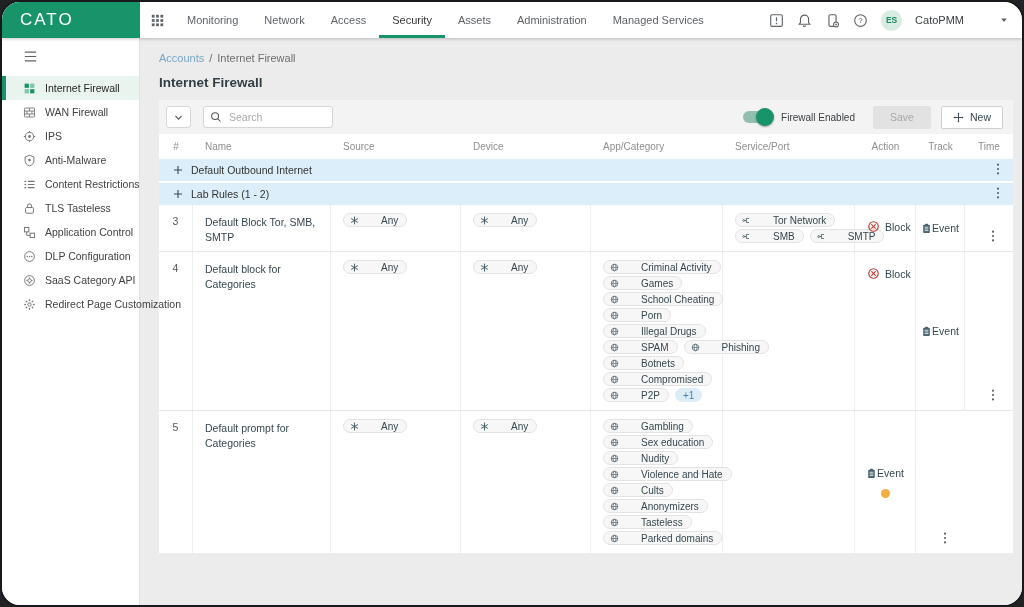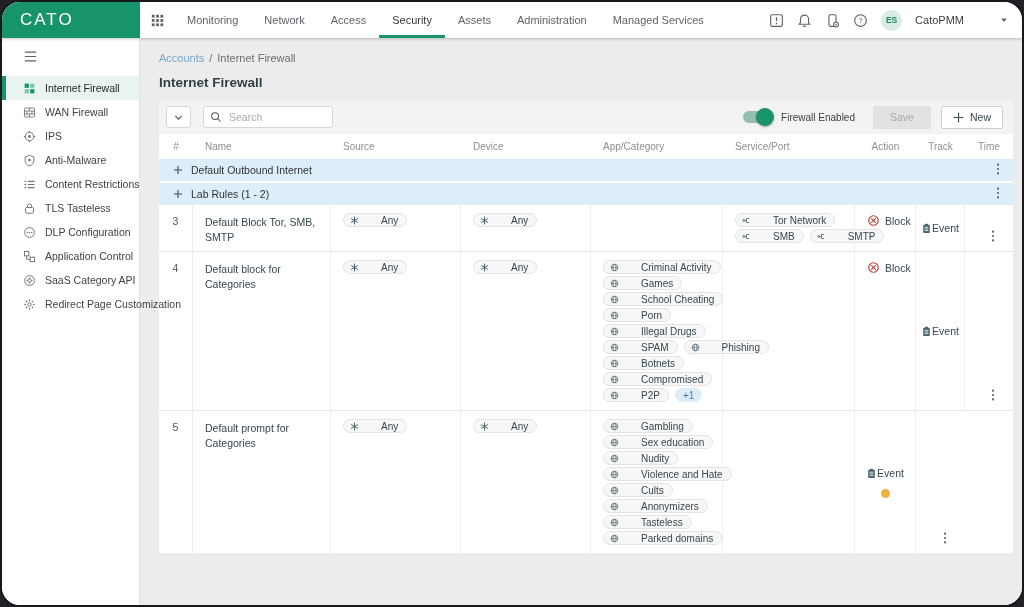--- a/index.html
+++ b/index.html
@@ -69,21 +69,21 @@
   .rule{min-height:44px;border-bottom:1px solid #e7e7e7;background:#fff}
   .rule:last-child{border-bottom:none}
   .cell{border-right:1px solid #eeeeee;padding:8px 8px 6px 12px;position:relative}
   .cell:last-child{border-right:none}
   .c-num{font-size:10.5px;color:#555;text-align:center;padding-left:0;padding-right:0;padding-top:10px}
   .c-name{font-size:10.5px;color:#37474f;line-height:1.4;padding-top:10px}
   .chip-line{display:flex;gap:6px;margin-bottom:2px}
   .chip{display:inline-flex;align-items:center;gap:22px;height:14px;padding:0 8px 0 6px;background:#f7f7f7;border:1px solid #e3e3e3;border-radius:8px;font-size:10px;color:#37474f;white-space:nowrap;cursor:pointer}
   .chip .icn{width:9px;height:9px;color:#455a64;flex:none}
   .chip.more{background:#dcedf8;border-color:#dcedf8;color:#4a7fa5;padding:0 7px}
-  .c-action{padding-top:9px}
+  .c-action{padding-top:15px}
   .action-inner{display:flex;align-items:center;gap:5px;font-size:10.5px;color:#37474f}
   .action-inner .icn{width:13px;height:13px;flex:none}
   .icn.red{color:var(--block-red,#c43a31)}
   .icn.amber{color:var(--prompt-amber,#e8a33d)}
   .c-track{display:flex;flex-direction:column;align-items:center;justify-content:center;gap:9px;padding:0}
   .track-inner{display:flex;align-items:center;font-size:10.5px;color:#37474f}
   .track-inner .icn{width:11px;height:13px;color:var(--event-slate,#4a6572)}
   .track-dot{width:9px;height:9px;border-radius:50%;background:var(--track-dot-orange,#efb041)}
   .c-time{padding:0}
   .c-time .kebab{position:absolute;bottom:6px;right:13px}
@@ -241,41 +241,41 @@
             <svg viewBox="0 0 16 16">
               <rect x="3.2" y="6.8" width="9.6" height="7" rx="1.2" fill="none" stroke="currentColor" stroke-width="1.2"></rect>
               <path d="M5.4 6.8V4.9a2.6 2.6 0 0 1 5.2 0v1.9" fill="none" stroke="currentColor" stroke-width="1.2"></path>
             </svg>
           </span>
           <span>TLS Tasteless</span>
    </div>
         <div class="side-item">
      <span class="icn ">
             <svg viewBox="0 0 16 16">
+              <g fill="none" stroke="currentColor" stroke-width="1.2">
+                <rect x="1.8" y="1.8" width="5.4" height="5.4"></rect>
+                <rect x="8.8" y="8.8" width="5.4" height="5.4"></rect>
+                <path d="M4.5 7.2v4.3h4.3"></path>
+              </g>
+            </svg>
+          </span>
+          <span>Application Control</span>
+   </div>
+        <div class="side-item">
+     <span class="icn ">
+            <svg viewBox="0 0 16 16">
               <circle cx="8" cy="8" r="6" fill="none" stroke="currentColor" stroke-width="1.2"></circle>
               <g fill="currentColor">
                 <circle cx="5.2" cy="8" r=".95"></circle>
                 <circle cx="8" cy="8" r=".95"></circle>
                 <circle cx="10.8" cy="8" r=".95"></circle>
               </g>
             </svg>
           </span>
           <span>DLP Configuration</span>
-   </div>
-        <div class="side-item">
-     <span class="icn ">
-            <svg viewBox="0 0 16 16">
-              <g fill="none" stroke="currentColor" stroke-width="1.2">
-                <rect x="1.8" y="1.8" width="5.4" height="5.4"></rect>
-                <rect x="8.8" y="8.8" width="5.4" height="5.4"></rect>
-                <path d="M4.5 7.2v4.3h4.3"></path>
-              </g>
-            </svg>
-          </span>
-          <span>Application Control</span>
    </div>
         <div class="side-item">
      <span class="icn ">
             <svg viewBox="0 0 16 16">
               <circle cx="8" cy="8" r="6" fill="none" stroke="currentColor" stroke-width="1.2"></circle>
               <circle cx="8" cy="8" r="2.2" fill="none" stroke="currentColor" stroke-width="1.2"></circle>
               <g stroke="currentColor" stroke-width="1.2">
                 <line x1="8" y1="4.2" x2="8" y2="5.8"></line>
                 <line x1="8" y1="10.2" x2="8" y2="11.8"></line>
                 <line x1="4.2" y1="8" x2="5.8" y2="8"></line>

